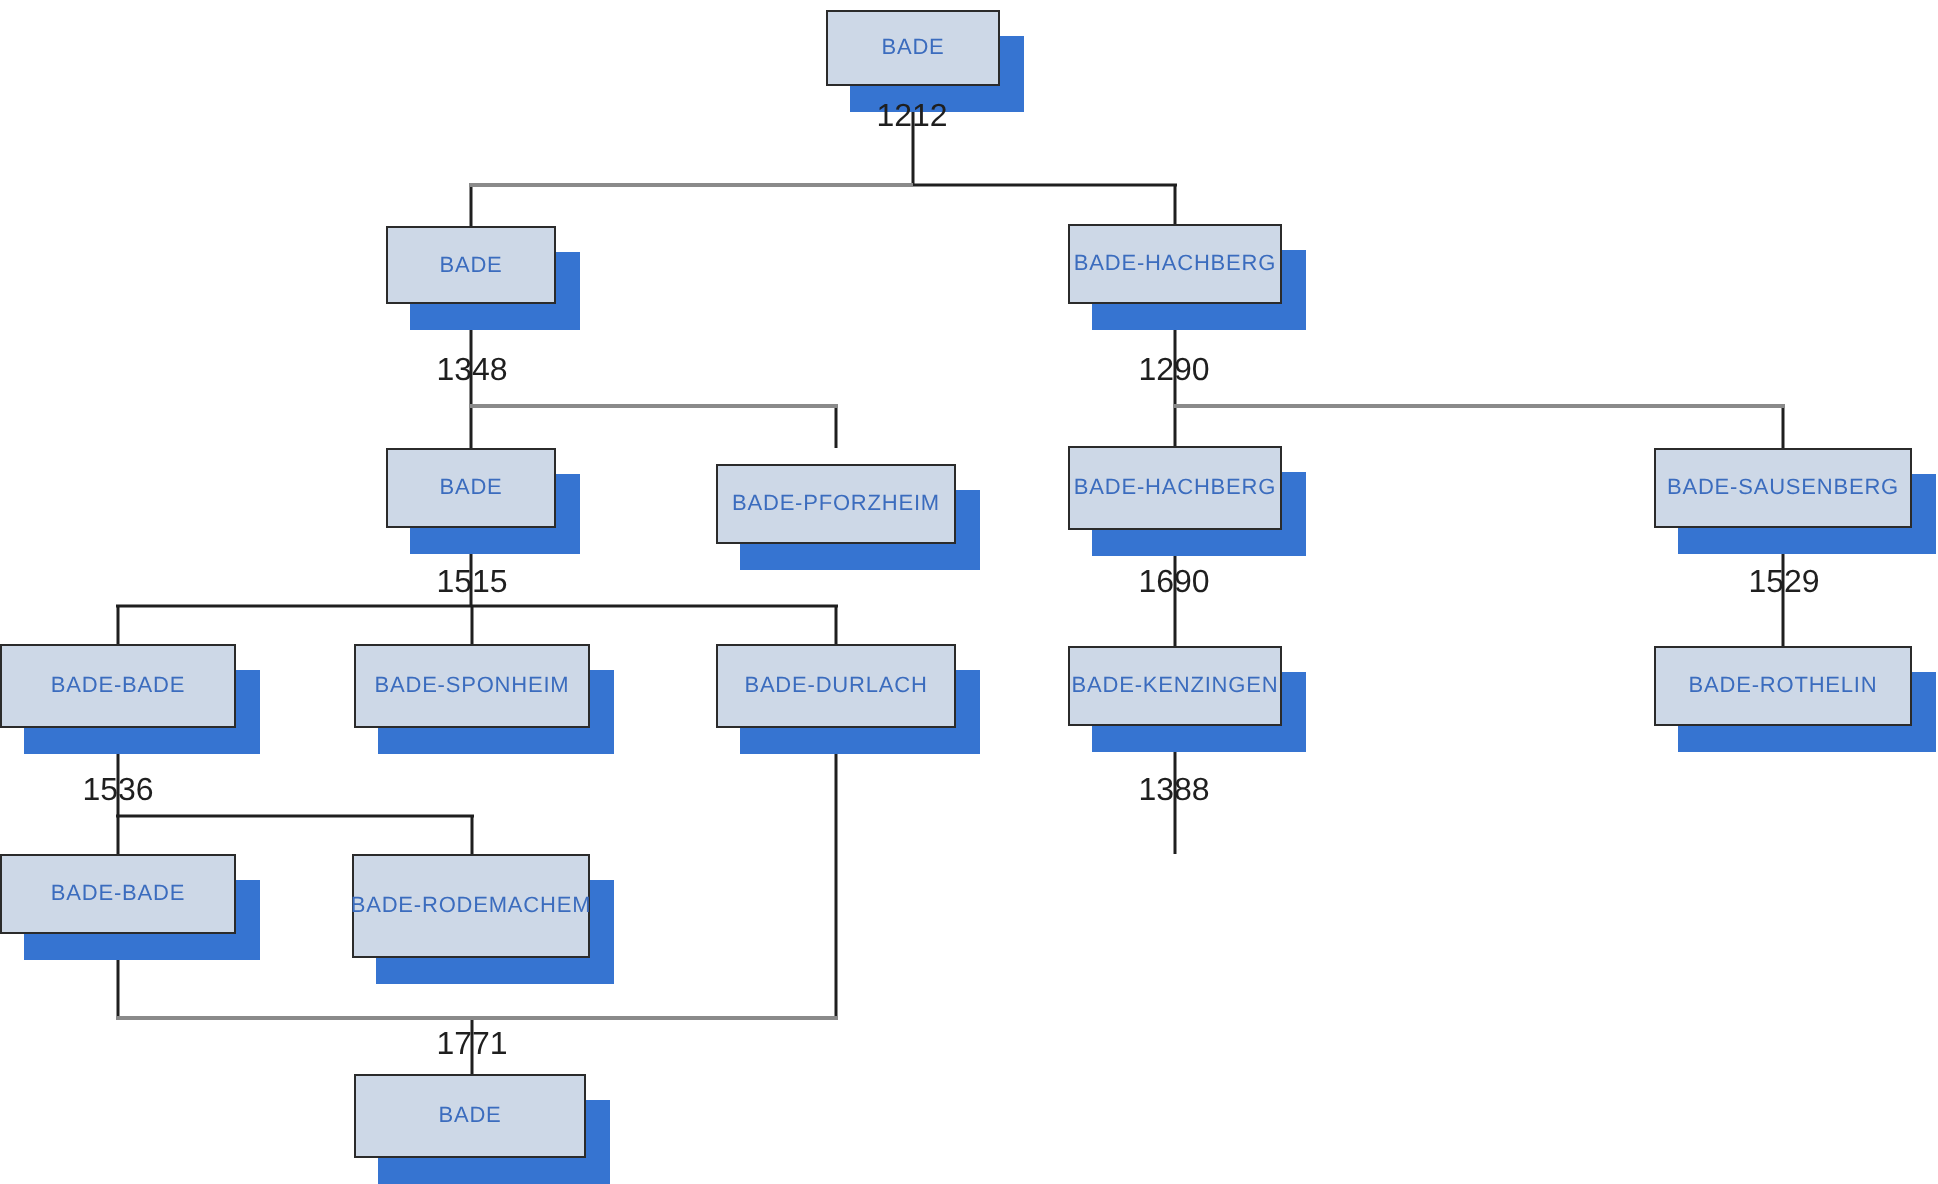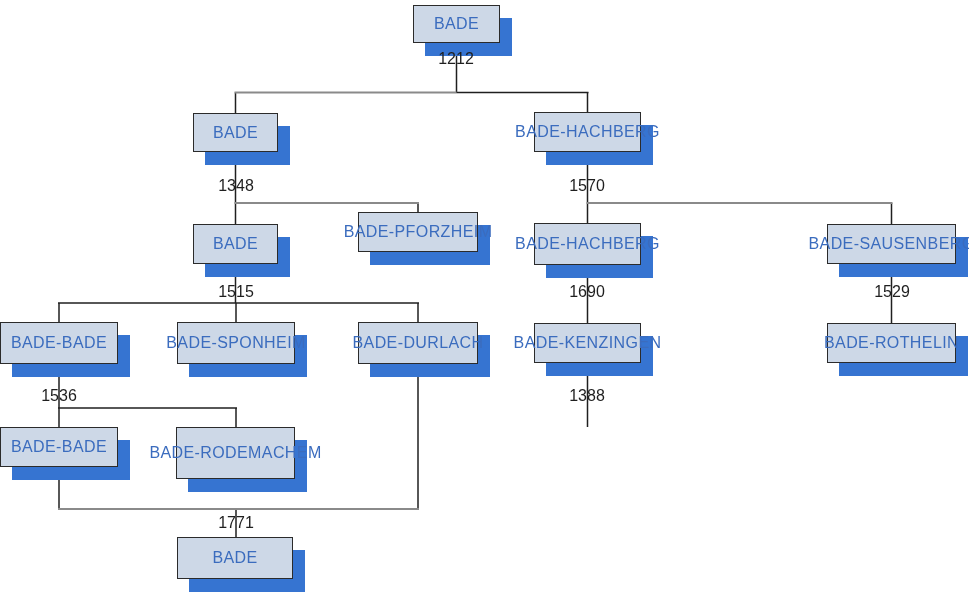--- a/index.html
+++ b/index.html
@@ -22,21 +22,21 @@
     background: #cdd8e7;
     border: 1.5px solid #2b2b2b;
     box-shadow: 12px 13px 0 0 #3674d1;
     display: flex;
     align-items: center;
     justify-content: center;
     z-index: 2;
   }
   .node-label {
     color: #3b6cbe;
-    font-size: 16px;
+    font-size: 11px;
     letter-spacing: 0.4px;
     white-space: nowrap;
   }
   .year {
     position: absolute;
     transform: translateX(-50%);
     color: #1f1f1f;
     font-size: 16px;
     line-height: 13px;
     z-index: 3;
@@ -86,21 +86,21 @@
   <div class="node" style="left:193px;top:113px;width:85px;height:39px">
     <span class="node-label">BADE</span>
   </div>
   <div class="node" style="left:534px;top:112px;width:107px;height:40px">
     <span class="node-label">BADE-HACHBERG</span>
   </div>
 
   <div class="node" style="left:193px;top:224px;width:85px;height:40px">
     <span class="node-label">BADE</span>
   </div>
-  <div class="node" style="left:358px;top:212px;width:120px;height:40px">
+  <div class="node" style="left:358px;top:232px;width:120px;height:40px">
     <span class="node-label">BADE-PFORZHEIM</span>
   </div>
   <div class="node" style="left:534px;top:223px;width:107px;height:42px">
     <span class="node-label">BADE-HACHBERG</span>
   </div>
   <div class="node" style="left:827px;top:224px;width:129px;height:40px">
     <span class="node-label">BADE-SAUSENBERG</span>
   </div>
 
   <div class="node" style="left:0px;top:322px;width:118px;height:42px">
@@ -125,21 +125,21 @@
   <div class="node" style="left:176px;top:427px;width:119px;height:52px">
     <span class="node-label">BADE-RODEMACHEM</span>
   </div>
 
   <div class="node" style="left:177px;top:537px;width:116px;height:42px">
     <span class="node-label">BADE</span>
   </div>
 
   <div class="year" style="left:456px;top:52px">1212</div>
   <div class="year" style="left:236px;top:179px">1348</div>
-  <div class="year" style="left:587px;top:179px">1570</div>
+  <div class="year" style="left:587px;top:179px">1290</div>
   <div class="year" style="left:236px;top:285px">1515</div>
   <div class="year" style="left:587px;top:285px">1690</div>
   <div class="year" style="left:892px;top:285px">1529</div>
   <div class="year" style="left:59px;top:389px">1536</div>
   <div class="year" style="left:587px;top:389px">1388</div>
   <div class="year" style="left:236px;top:516px">1771</div>
 
 </div>
 
 </body></html>

